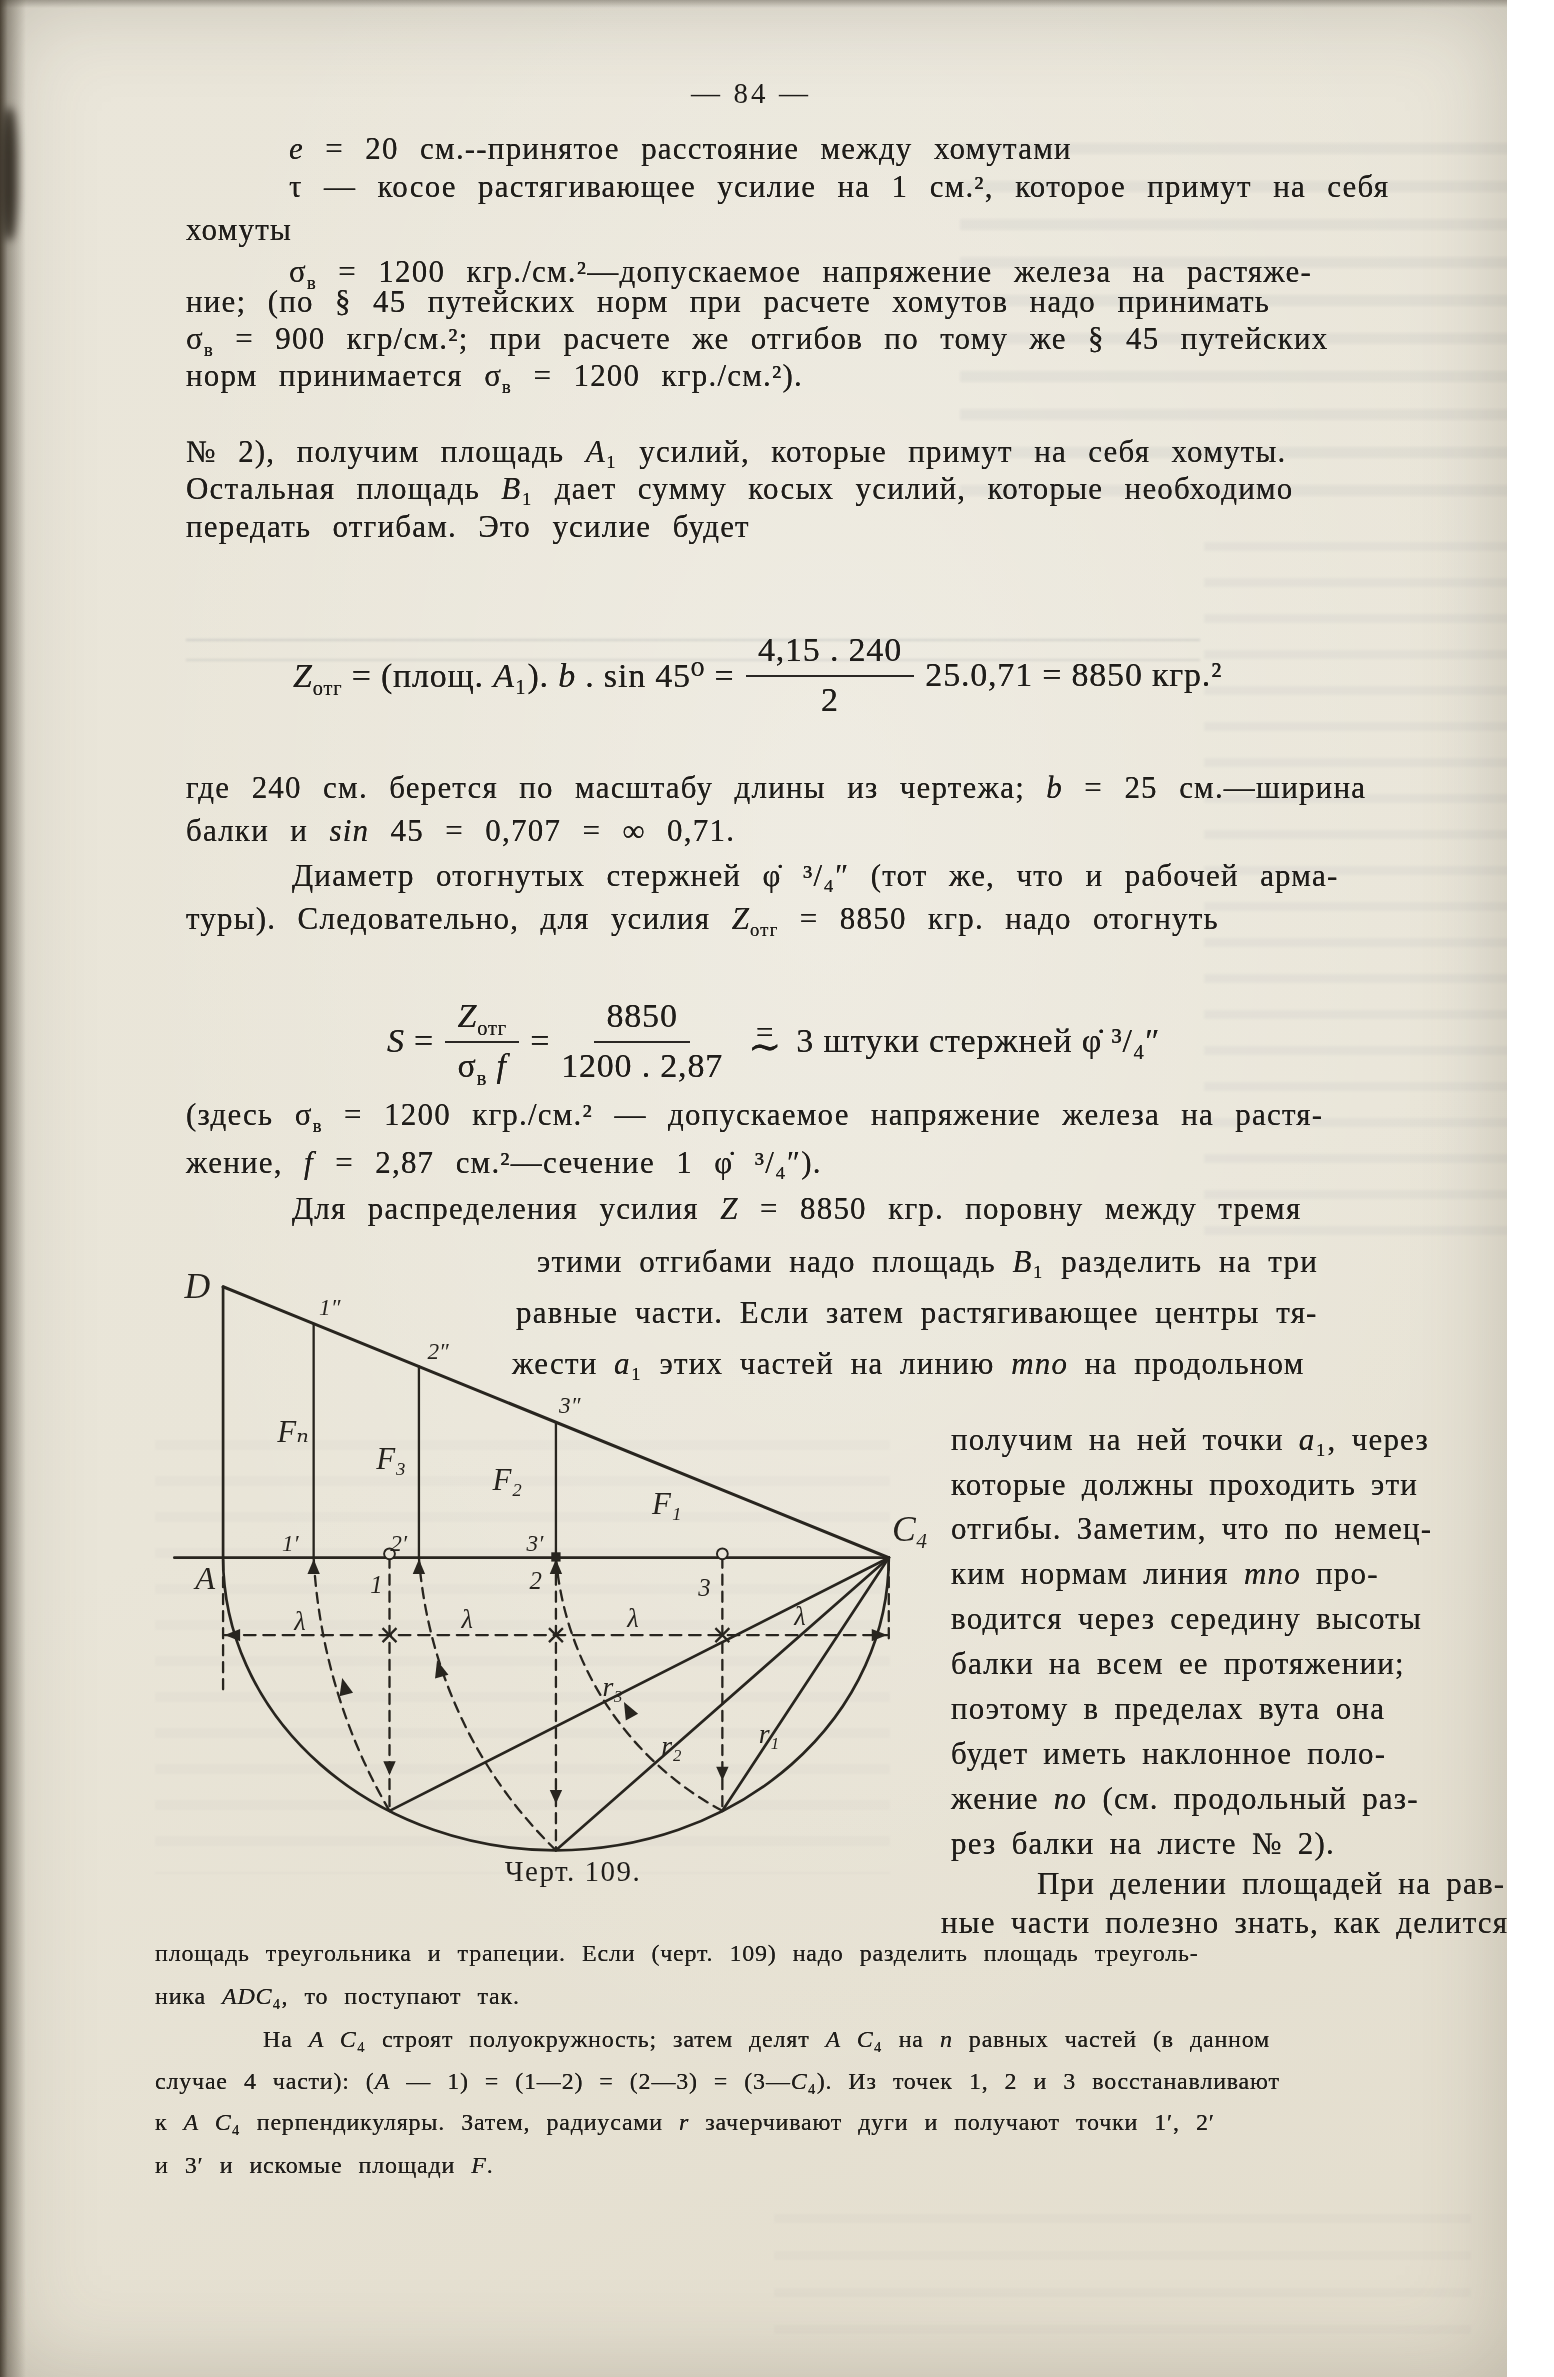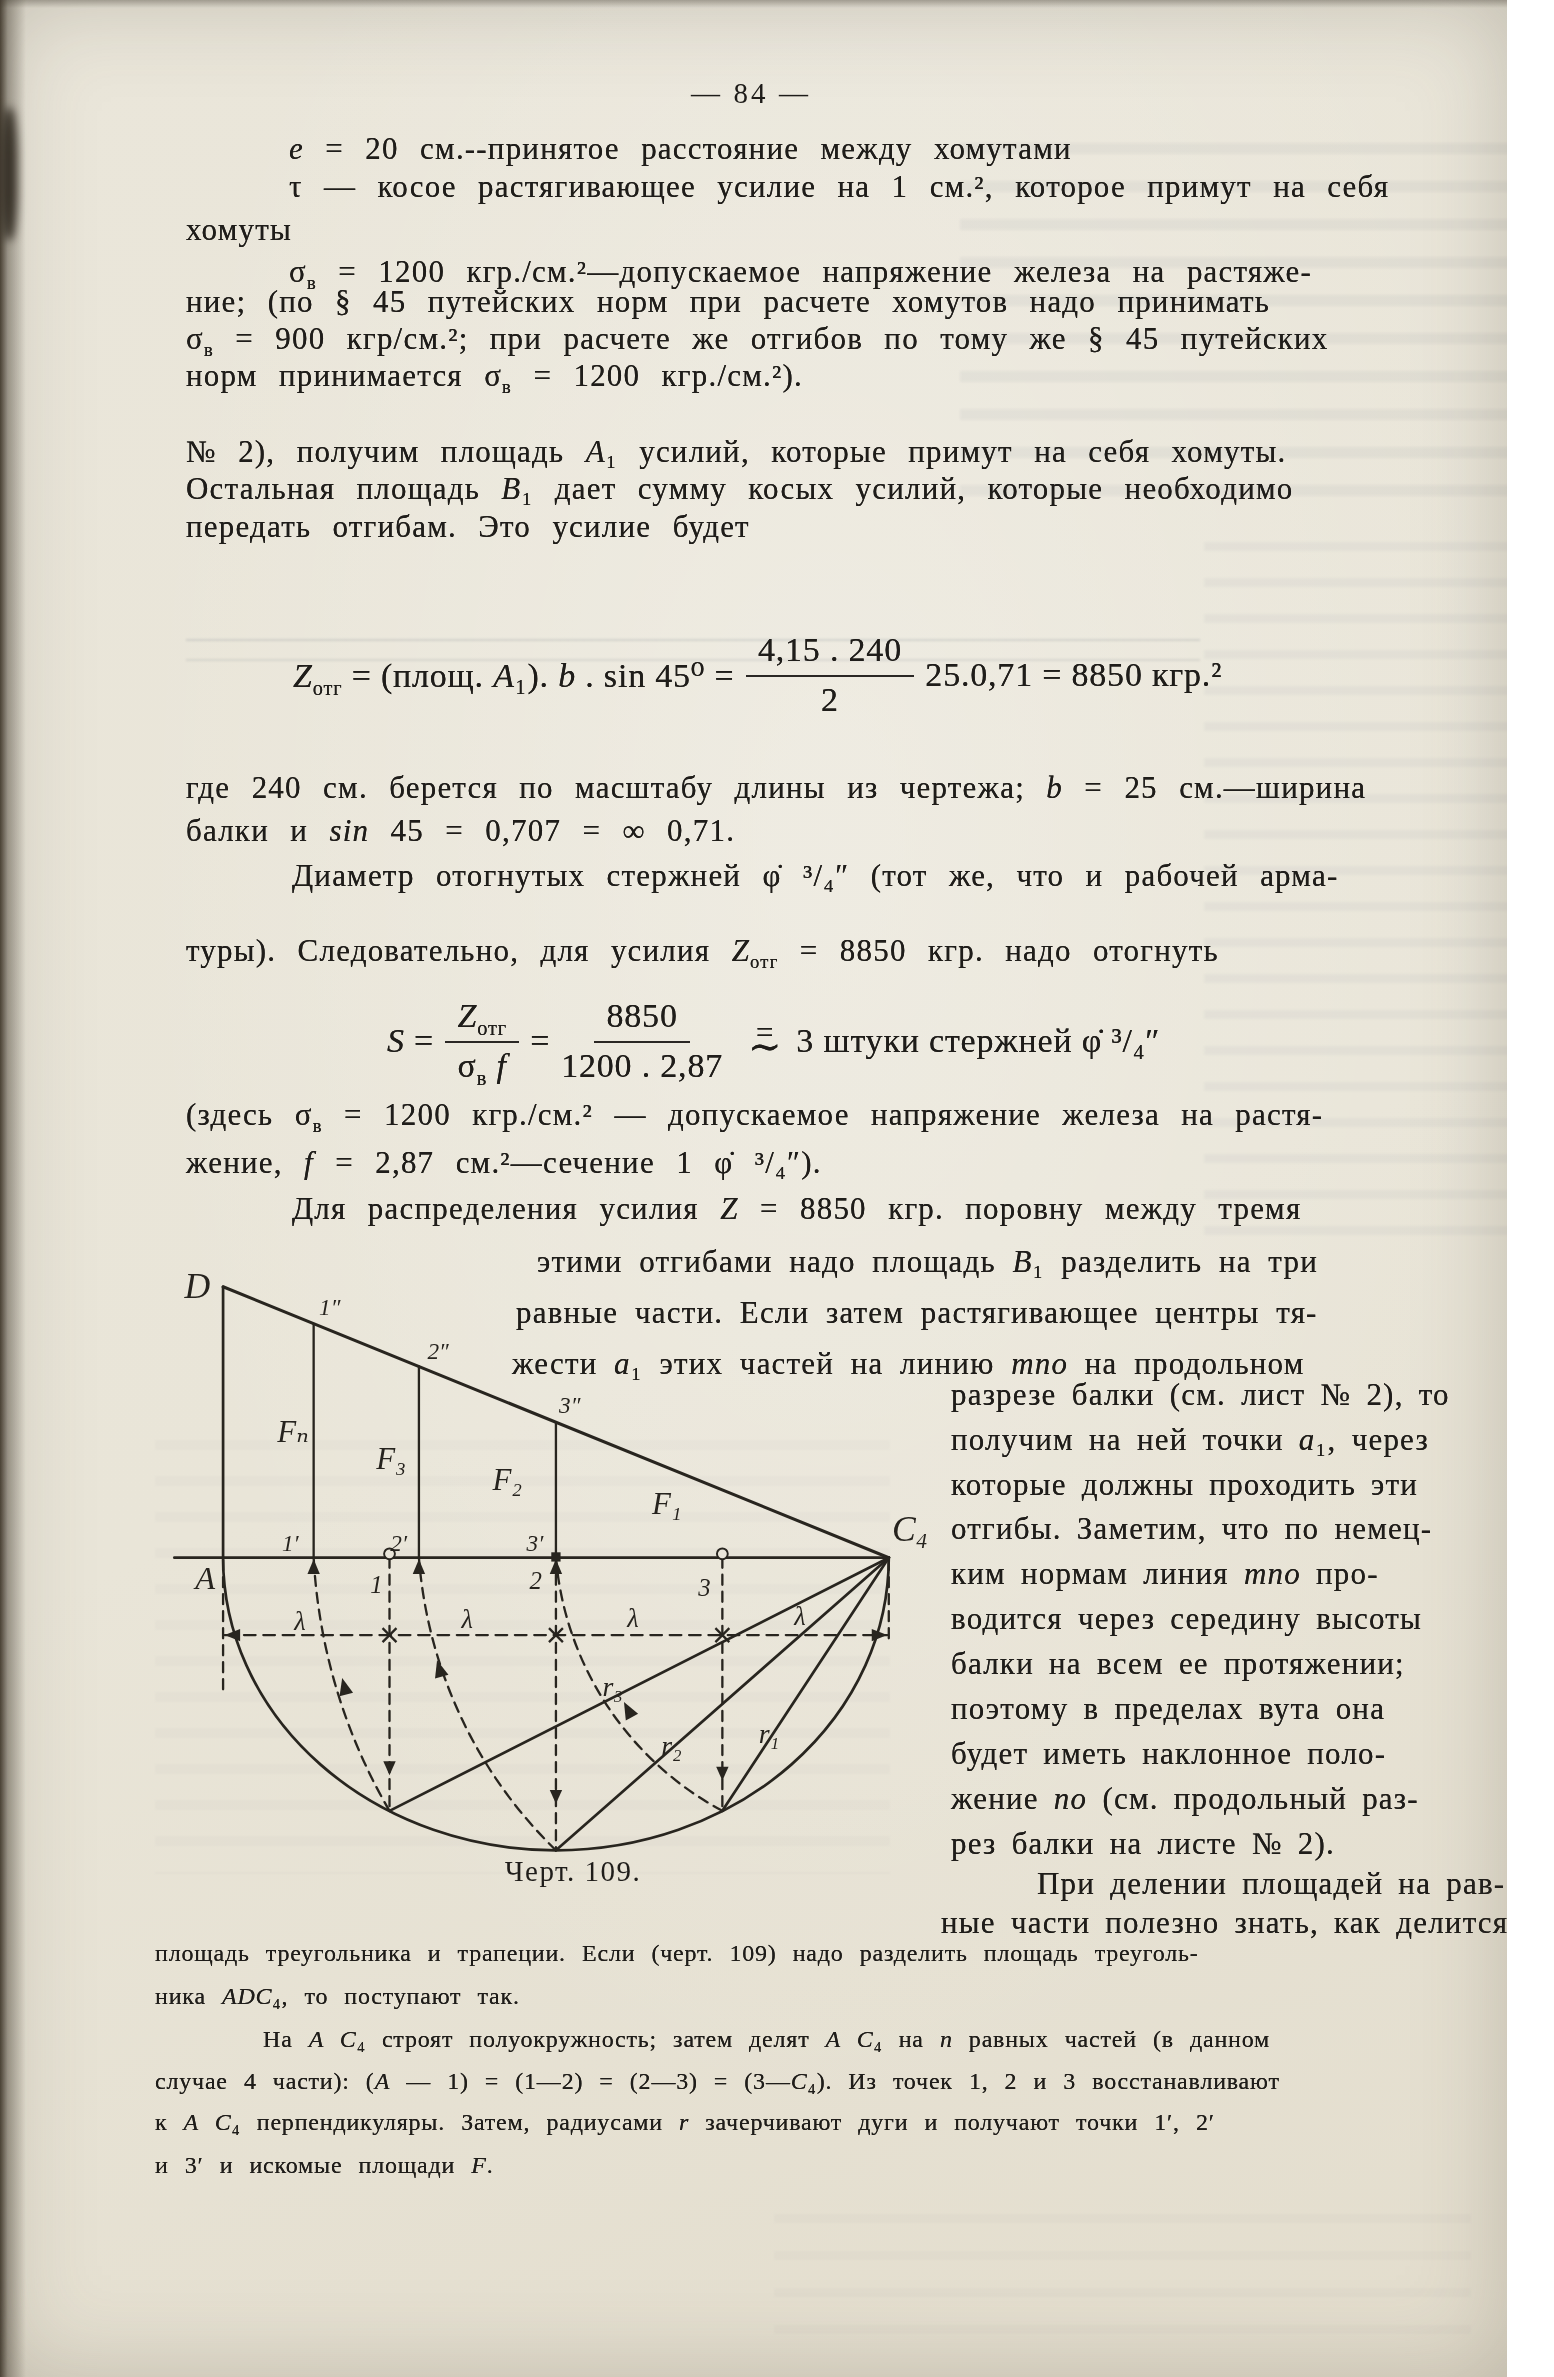--- a/index.html
+++ b/index.html
@@ -85,21 +85,21 @@
     <span class="frac">
       <span class="num">4,15 . 240</span>
       <span class="den">2</span>
     </span>
     <span>25.0,71 = 8850 кгр.²</span>
   </div>
 
   <div class="ln" style="left:186px;top:772px;">где 240 см. берется по масштабу длины из чертежа; <i>b</i> = 25 см.—ширина</div>
   <div class="ln" style="left:186px;top:815px;">балки и <i>sin</i> 45 = 0,707 = ∞ 0,71.</div>
   <div class="ln" style="left:292px;top:860px;">Диаметр отогнутых стержней φ̇ ³/₄″ (тот же, что и рабочей арма-</div>
-  <div class="ln" style="left:186px;top:903px;margin-top:32px;">туры). Следовательно, для усилия <i>Z</i><sub>отг</sub> = 8850 кгр. надо отогнуть</div>
+  <div class="ln" style="left:186px;top:903px;">туры). Следовательно, для усилия <i>Z</i><sub>отг</sub> = 8850 кгр. надо отогнуть</div>
 
   <div class="formula" style="left:387px;top:977px;height:128px;">
     <span><i>S</i> =</span>
     <span class="frac">
       <span class="num"><i>Z</i><sub>отг</sub></span>
       <span class="den">σ<sub>в</sub> <i>f</i></span>
     </span>
     <span>=</span>
     <span class="frac">
       <span class="num">8850</span>
@@ -113,21 +113,20 @@
   </div>
 
   <div class="ln" style="left:186px;top:1099px;">(здесь σ<sub>в</sub> = 1200 кгр./см.² — допускаемое напряжение железа на растя-</div>
   <div class="ln" style="left:186px;top:1147px;">жение, <i>f</i> = 2,87 см.²—сечение 1 φ̇ ³/₄″).</div>
   <div class="ln" style="left:292px;top:1193px;">Для распределения усилия <i>Z</i> = 8850 кгр. поровну между тремя</div>
 
   <div class="ln wrapln" style="left:537px;top:1246px;">этими отгибами надо площадь <i>B</i>₁ разделить на три</div>
   <div class="ln wrapln" style="left:516px;top:1297px;">равные части. Если затем растягивающее центры тя-</div>
   <div class="ln wrapln" style="left:512px;top:1348px;">жести <i>a</i>₁ этих частей на линию <i>mno</i> на продольном</div>
 
-  <div class="ln col" style="left:951px;top:1379px;">разрезе балки (см. лист № 2), то</div>
   <div class="ln col" style="left:951px;top:1424px;">получим на ней точки <i>a</i>₁, через</div>
   <div class="ln col" style="left:951px;top:1469px;">которые должны проходить эти</div>
   <div class="ln col" style="left:951px;top:1513px;">отгибы. Заметим, что по немец-</div>
   <div class="ln col" style="left:951px;top:1558px;">ким нормам линия <i>mno</i> про-</div>
   <div class="ln col" style="left:951px;top:1603px;">водится через середину высоты</div>
   <div class="ln col" style="left:951px;top:1648px;">балки на всем ее протяжении;</div>
   <div class="ln col" style="left:951px;top:1693px;">поэтому в пределах вута она</div>
   <div class="ln col" style="left:951px;top:1738px;">будет иметь наклонное поло-</div>
   <div class="ln col" style="left:951px;top:1783px;">жение <i>no</i> (см. продольный раз-</div>
   <div class="ln col" style="left:951px;top:1828px;">рез балки на листе № 2).</div>

